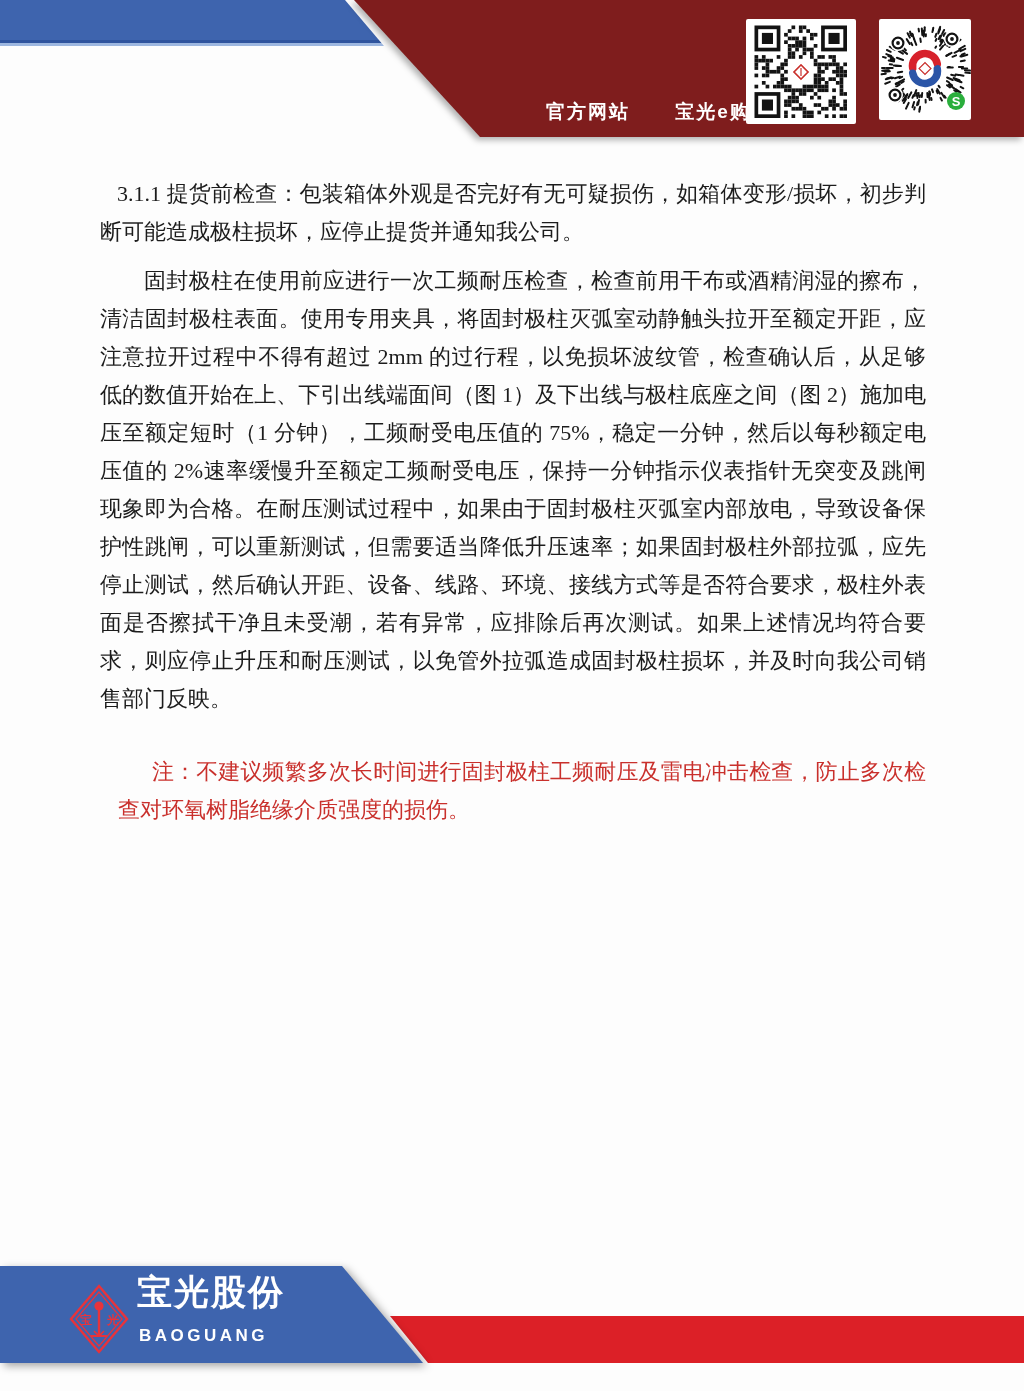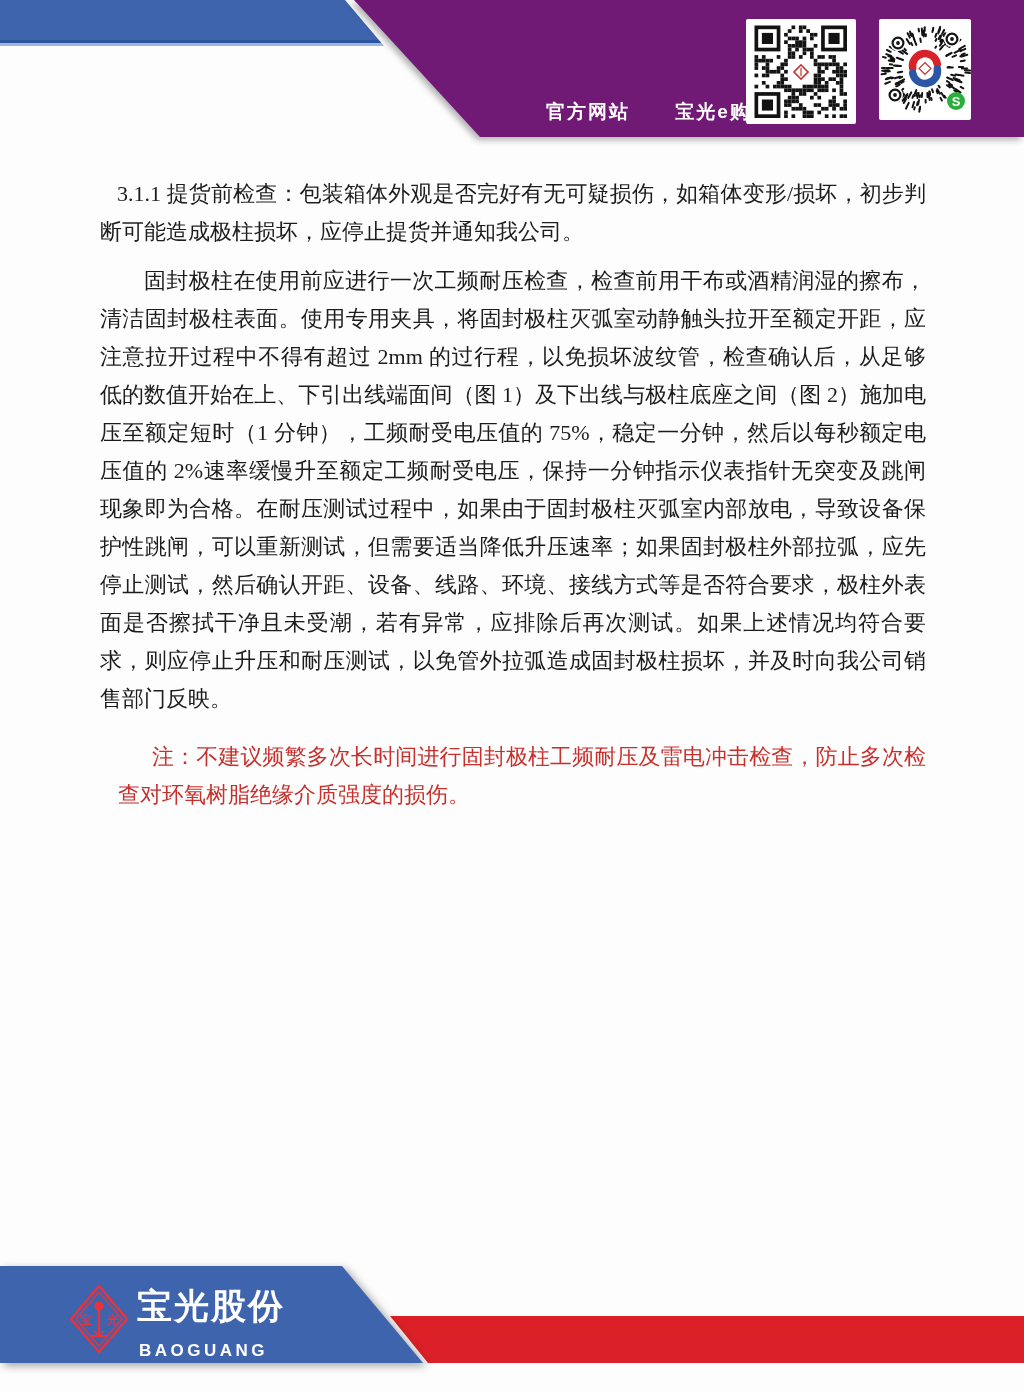--- a/index.html
+++ b/index.html
@@ -5,51 +5,51 @@
   html,body{margin:0;padding:0;}
   body{width:1024px;height:1391px;position:relative;background:#fdfdfd;overflow:hidden;
        font-family:"Liberation Sans","DejaVu Sans",sans-serif;}
 
   
   .hdr-blue{position:absolute;left:0;top:0;width:500px;height:46px;
     background:linear-gradient(#3e64ae 0 40px,#2f549e 40px 43px,#9db7e0 43px 46px);
     clip-path:polygon(0 0,345px 0,384px 46px,0 46px);}
   .hdr-red-wrap{position:absolute;left:0;top:0;width:1024px;height:140px;
     filter:drop-shadow(-3px 3px 3px rgba(0,0,0,.30));}
-  .hdr-red{width:1024px;height:137px;background:#701a75;
+  .hdr-red{width:1024px;height:137px;background:#7f1d1d;
     clip-path:polygon(354px 0,1024px 0,1024px 137px,480px 137px);position:relative;}
   .hdr-nav{position:absolute;left:546px;top:99px;color:#fff;font-size:19px;font-weight:bold;
     letter-spacing:2px;white-space:nowrap;}
   .hdr-nav span+span{margin-left:38px;}
   .qr-card{position:absolute;background:#fff;border-radius:2px;}
   .qr-card.q1{left:746px;top:19px;width:110px;height:105px;}
   .qr-card.q2{left:879px;top:19px;width:92px;height:101px;}
   .qr-card svg{position:absolute;left:0;top:0;}
 
   
   .doc{position:absolute;left:100px;top:175px;width:826px;color:#1c1c1c;}
   .doc p{margin:0 0 11px 0;font-family:"Liberation Serif","DejaVu Serif",serif;
     font-size:22px;line-height:38px;text-align:justify;text-indent:17px;}
   .doc h3{margin:10px 0 12px 0;font-size:23px;line-height:32px;color:#111;
     font-family:"Liberation Sans","DejaVu Sans",sans-serif;font-weight:bold;letter-spacing:1px;}
   .doc p.long{text-indent:44px;}
   .doc p.note{color:#c9302c;font-family:"Liberation Sans","DejaVu Sans",sans-serif;
-    font-weight:500;text-indent:34px;margin:20px 0 0 18px;width:808px;}
+    font-weight:500;text-indent:34px;margin:35px 0 0 18px;width:808px;}
 
   
   .ftr-red{position:absolute;left:0;top:1316px;width:1024px;height:47px;background:#dc2027;
     clip-path:polygon(390px 0,1024px 0,1024px 47px,428px 47px);}
   .ftr-blue-wrap{position:absolute;left:0;top:1266px;width:520px;height:100px;
     filter:drop-shadow(4px 3px 4px rgba(0,0,0,.35));}
   .ftr-blue{width:520px;height:97px;background:#3e64ae;position:relative;
     clip-path:polygon(0 0,342px 0,423px 97px,0 97px);}
   .ftr-logo{position:absolute;left:68px;top:18px;}
-  .ftr-cn{position:absolute;left:137px;top:22px;color:#fff;font-size:35px;font-weight:bold;
+  .ftr-cn{position:absolute;left:137px;top:8px;color:#fff;font-size:35px;font-weight:bold;
     letter-spacing:2px;line-height:36px;}
-  .ftr-en{position:absolute;left:139px;top:75px;color:#fff;font-size:17px;font-weight:bold;
+  .ftr-en{position:absolute;left:139px;top:60px;color:#fff;font-size:17px;font-weight:bold;
     letter-spacing:3.5px;}
 </style>
 </head>
 <body>
 
 <div>
   <div class="hdr-blue"></div>
 
   <div class="hdr-red-wrap">
     <div class="hdr-red">

